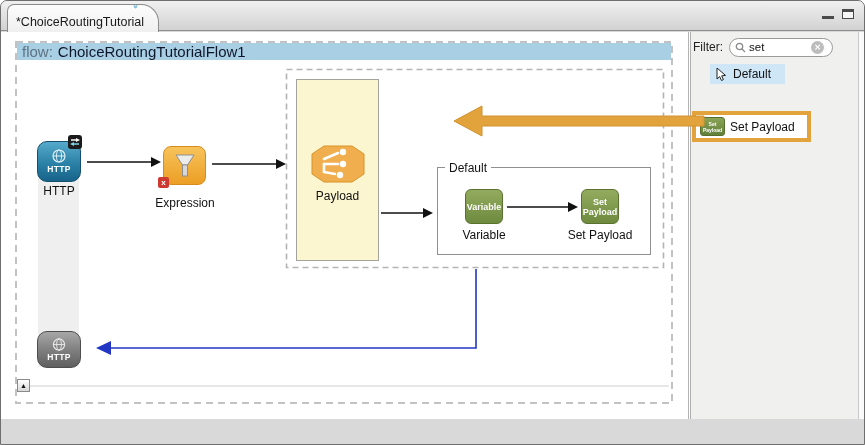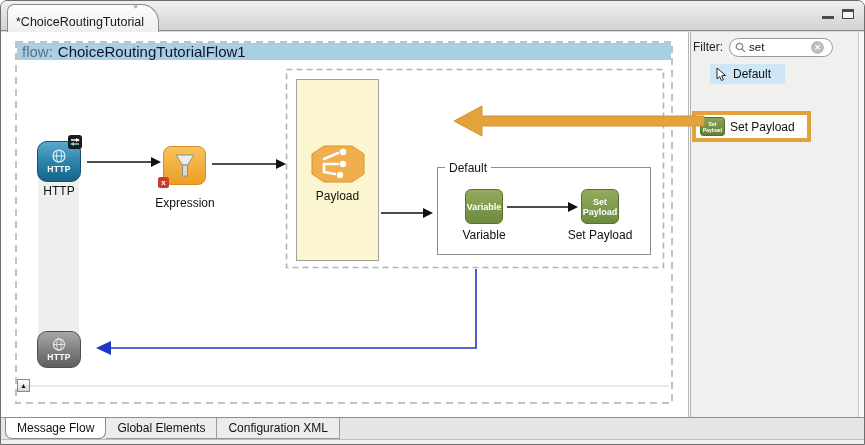--- a/index.html
+++ b/index.html
@@ -306,22 +306,14 @@
       </div>
     </div>
 
     <div class="scrollstrip"></div>
 
     <svg class="abs" style="left:450px;top:71px;z-index:9;" width="256" height="36">
       <polygon points="3,18 31,3 31,13 253,13 253,23 31,23 31,33" fill="#e2a33c" stroke="#d1922e" stroke-width="1"></polygon>
     </svg>
   </div>
 
-  <div class="bottombar">
-    <div class="btabs">
-      <div class="btab active">Message Flow</div>
-      <div class="btab">Global Elements</div>
-      <div class="btab">Configuration XML</div>
-    </div>
-    <div class="bstrip"></div>
-  </div>
 
 </div>
 
 </body></html>

